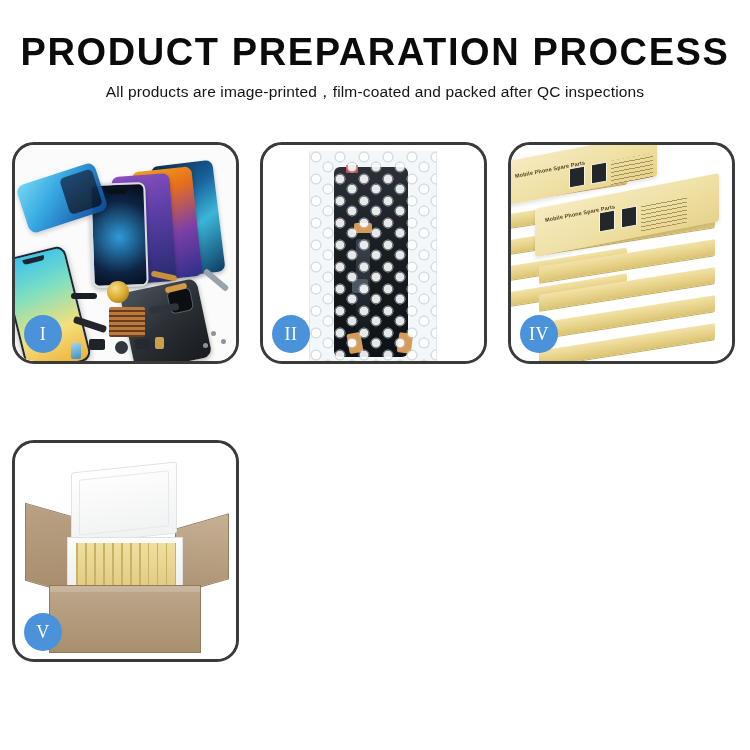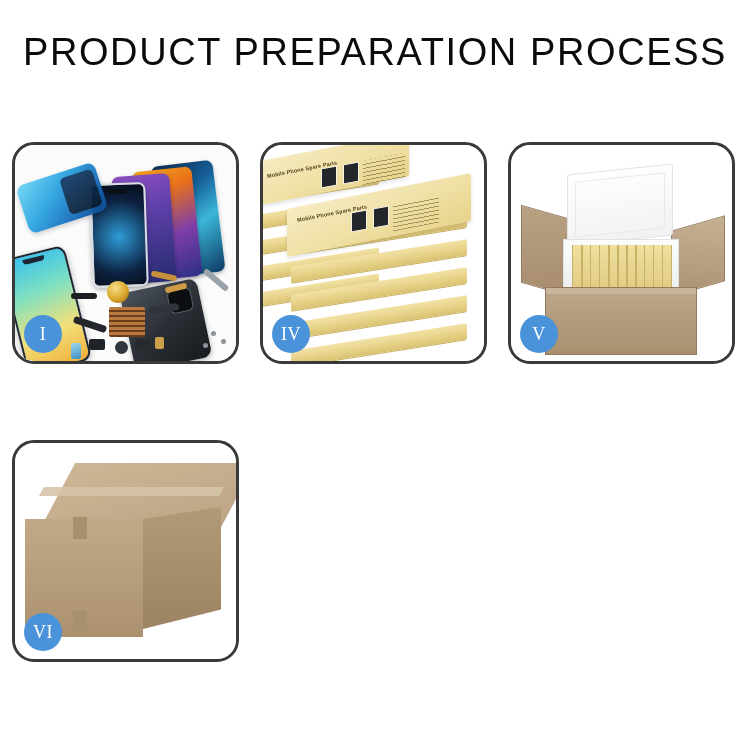--- a/index.html
+++ b/index.html
@@ -8,21 +8,21 @@
     background:#ffffff;
     font-family:"Liberation Sans", sans-serif;
     overflow:hidden;
     position:relative;
   }
 
   
   .header { width:750px; padding-top:30px; text-align:center; }
   .title {
     font-size:38px;
-    font-weight:400;
+    font-weight:700;
     letter-spacing:1.6px;
     color:#0b0b0b;
     line-height:44px;
     white-space:nowrap;
   }
   .subtitle {
     margin-top:8px;
     font-size:15.5px;
     font-weight:400;
     letter-spacing:0.15px;
@@ -324,20 +324,21 @@
   .c6-shadow {
     position:absolute; left:96px; top:26px; width:86px; height:26px;
     background:rgba(236,240,242,.85); transform:skewX(-28deg);
   }
 </style>
 </head>
 <body>
 
 <div class="header">
   <div class="title">PRODUCT PREPARATION PROCESS</div>
+  <div class="subtitle">All products are image-printed，film-coated and packed after QC inspections</div>
 </div>
 
 <div class="grid">
 
   <div class="card">
     <div class="card-stage">
       <div class="p1-bg"></div>
       <div class="ph ph-e"></div>
       <div class="ph ph-d"></div>
       <div class="ph ph-c"></div>
@@ -358,20 +359,36 @@
       <div class="cmp c-chip4"></div>
       <div class="cmp c-chip5"></div>
       <div class="cmp c-tool"></div>
       <div class="cmp c-scr1"></div>
       <div class="cmp c-scr2"></div>
       <div class="cmp c-scr3"></div>
     </div>
     <div class="badge">I</div>
   </div>
 
+  <div class="card">
+    <div class="card-stage">
+      <div class="p2-bg"></div>
+      <div class="bubblepack">
+        <div class="lcd"></div>
+        <div class="lcd-red"></div>
+        <div class="lcd-flex"></div>
+        <div class="lcd-conn"></div>
+        <div class="lcd-tab1"></div>
+        <div class="lcd-tab2"></div>
+        <div class="lcd-tab3"></div>
+        <div class="bubbles"></div>
+      </div>
+    </div>
+    <div class="badge">II</div>
+  </div>
 
 
   <div class="card">
     <div class="card-stage">
       <div class="p4-bg"></div>
       <div class="stack">
         <div class="sbox sb-l1"></div>
         <div class="sbox sb-l2"></div>
         <div class="sbox sb-l3"></div>
         <div class="sbox sb-l4"></div>
@@ -403,27 +420,14 @@
       <div class="c5-flapR"></div>
       <div class="c5-lid"></div>
       <div class="c5-foam">
         <div class="c5-inner"></div>
       </div>
       <div class="c5-body"></div>
     </div>
     <div class="badge">V</div>
   </div>
 
-  <div class="card">
-    <div class="card-stage">
-      <div class="p6-bg"></div>
-      <div class="c6-shadow"></div>
-      <div class="c6-top"></div>
-      <div class="c6-top-seam"></div>
-      <div class="c6-side"></div>
-      <div class="c6-front"></div>
-      <div class="c6-tape1"></div>
-      <div class="c6-tape2"></div>
-    </div>
-    <div class="badge">VI</div>
-  </div>
 
 </div>
 
 </body></html>

